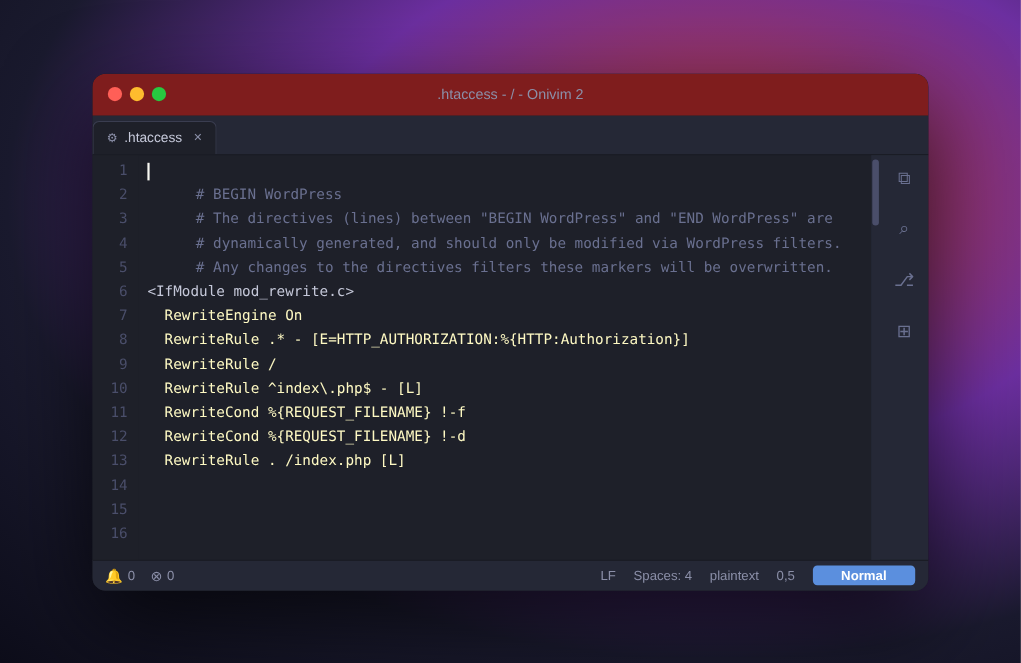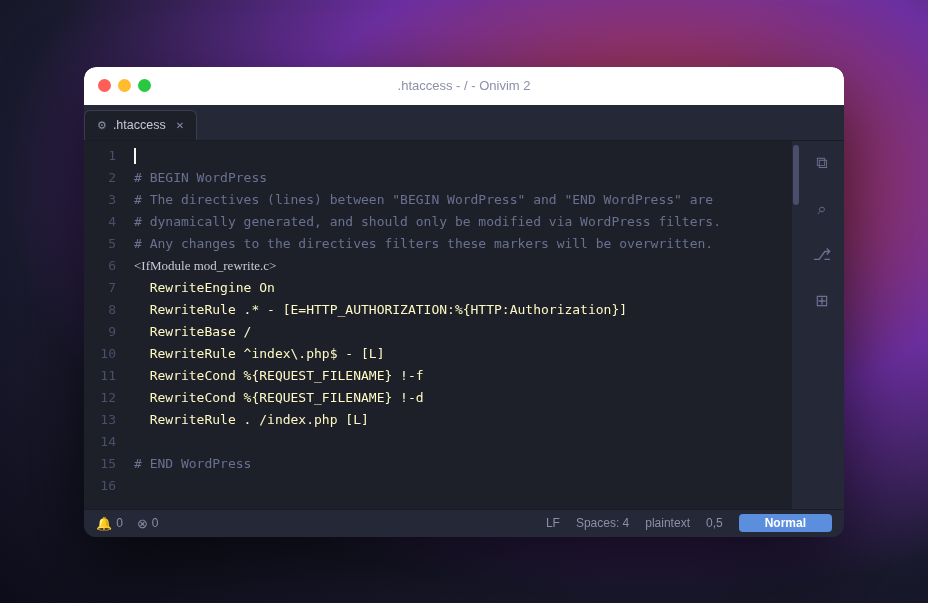--- a/index.html
+++ b/index.html
@@ -21,21 +21,21 @@
       border-radius: 12px;
       box-shadow: 0 30px 80px rgba(0,0,0,0.7);
       display: flex;
       flex-direction: column;
       overflow: hidden;
     }
 
     
     .titlebar {
       height: 38px;
-      background: #ffffff;
+      background: #7f1d1d;
       display: flex;
       align-items: center;
       position: relative;
       flex-shrink: 0;
       border-radius: 12px 12px 0 0;
     }
 
     .traffic-lights {
       display: flex;
       gap: 7px;
@@ -156,22 +156,22 @@
       height: 16px;
       background: #f8f8f2;
       margin-right: 1px;
       animation: blink 1s step-end infinite;
     }
 
     @keyframes blink {
       50% { opacity: 0; }
     }
 
-    .comment { color: #6a7090; }
-    .tag { color: #c5c8d9; font-family: Liberation Serif, serif; }
+    .comment { color: #6a7090; margin-left: 44px; }
+    .tag { color: #c5c8d9; }
 
     
     .scrollbar {
       width: 8px;
       background: #252836;
       flex-shrink: 0;
       position: relative;
     }
 
     .scrollbar-thumb {
@@ -300,27 +300,26 @@
 
       <div class="code-area" id="code-lines">
           <div class="code-line"><span class="cursor"></span></div>
           <div class="code-line comment"># BEGIN WordPress</div>
           <div class="code-line comment"># The directives (lines) between "BEGIN WordPress" and "END WordPress" are</div>
           <div class="code-line comment"># dynamically generated, and should only be modified via WordPress filters.</div>
           <div class="code-line comment"># Any changes to the directives filters these markers will be overwritten.</div>
           <div class="code-line tag">&lt;IfModule mod_rewrite.c&gt;</div>
           <div class="code-line">  RewriteEngine On</div>
           <div class="code-line">  RewriteRule .* - [E=HTTP_AUTHORIZATION:%{HTTP:Authorization}]</div>
-          <div class="code-line">  RewriteBase /</div>
+          <div class="code-line">  RewriteRule /</div>
           <div class="code-line">  RewriteRule ^index\.php$ - [L]</div>
           <div class="code-line">  RewriteCond %{REQUEST_FILENAME} !-f</div>
           <div class="code-line">  RewriteCond %{REQUEST_FILENAME} !-d</div>
           <div class="code-line">  RewriteRule . /index.php [L]</div>
           <div class="code-line"></div>
-          <div class="code-line comment"># END WordPress</div>
         </div>
 
       <div class="scrollbar">
         <div class="scrollbar-thumb"></div>
       </div>
     </div>
 
     <div class="right-sidebar" id="right-sidebar">
         <div class="sidebar-icon">⧉</div>
         <div class="sidebar-icon">⌕</div>

